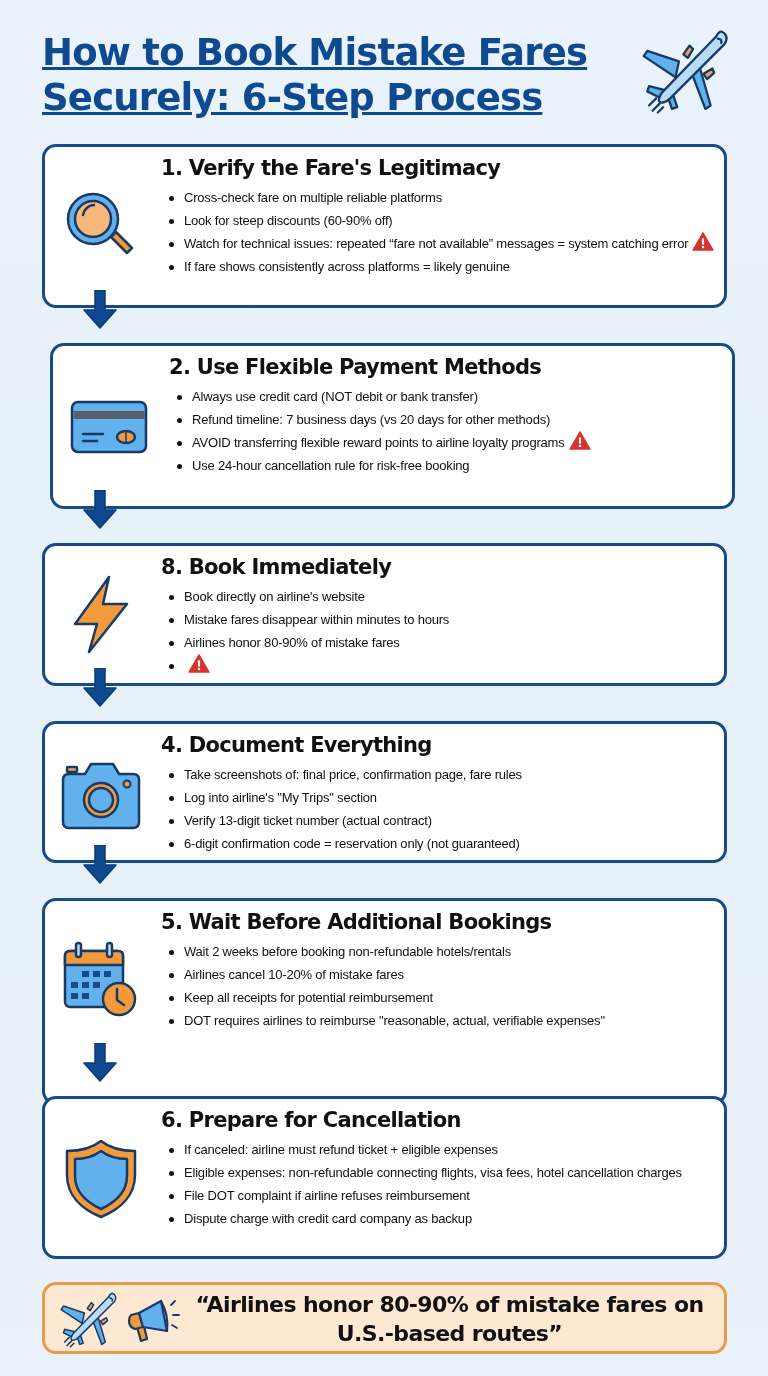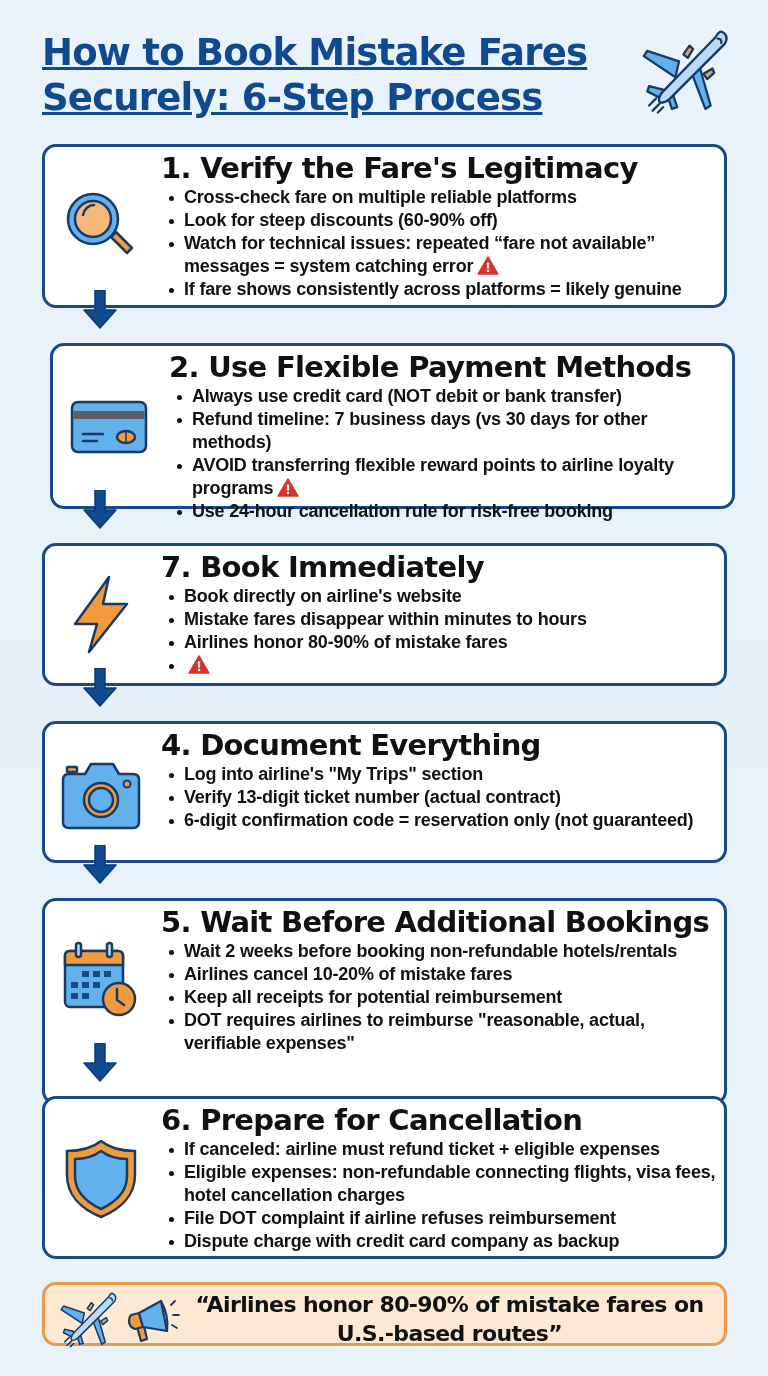--- a/index.html
+++ b/index.html
@@ -21,41 +21,40 @@
   .card {
     position: absolute; left: 42px; width: 685px;
     background: #ffffff;
     border: 3px solid #174a86;
     border-radius: 14px;
   }
   .card .icon { position: absolute; left: 16px; width: 80px; height: 80px; }
   .card h2 {
     position: absolute; left: 116px; top: 6px;
     font-family: "DejaVu Sans", sans-serif;
-    font-weight: bold; font-size: 29px; line-height: 30px;
+    font-weight: bold; font-size: 21px; line-height: 30px;
     letter-spacing: -0.7px; color: #111;
   }
   .card ul {
     position: absolute; left: 123px; top: 39px; right: 4px;
     list-style: none;
   }
   .card li {
     position: relative; padding-left: 16px;
-    font-size: 18px; line-height: 23px; color: #111;
+    font-size: 13px; line-height: 23px; color: #111;
     letter-spacing: -0.2px;
-    font-weight: bold;
   }
   .card li::before {
     content: ""; position: absolute; left: 1px; top: 10px;
     width: 5px; height: 5px; border-radius: 50%; background: #111;
   }
   .warn { display: inline-block; width: 22px; height: 19px; vertical-align: -3px; margin-left: 4px; }
   .arrow { position: absolute; left: 80px; width: 40px; height: 40px; }
   .callout {
-    position: absolute; left: 42px; top: 1282px; width: 685px; height: 64px;
+    position: absolute; left: 42px; top: 1282px; width: 685px; height: 72px;
     background: #fde9d3;
     border: 3px solid #e99a4a;
     border-radius: 14px;
   }
   .callout .quote {
     position: absolute; left: 140px; right: 10px; top: 5px;
     font-family: "DejaVu Sans", sans-serif; font-weight: bold;
     font-size: 22px; line-height: 29px; text-align: center;
     letter-spacing: -0.6px; color: #111;
   }
@@ -123,37 +122,37 @@
       <rect x="3" y="16" width="74" height="50" rx="6" fill="#62b0ec"></rect>
       <rect x="4.5" y="25" width="71" height="8" fill="#5a5f6a" stroke="none"></rect>
       <path d="M14 48 L34 48 M14 55 L28 55" fill="none"></path>
       <ellipse cx="57" cy="51" rx="9" ry="6" fill="#f39a3c"></ellipse>
       <path d="M57 45.5 L57 56.5" stroke-width="1.5"></path>
     </g>
   </svg>
   <h2>2. Use Flexible Payment Methods</h2>
   <ul>
     <li><span>Always use credit card (NOT debit or bank transfer)</span></li>
-    <li><span>Refund timeline: 7 business days (vs 30 days for other methods)</span></li>
+    <li><span>Refund timeline: 7 business days (vs 20 days for other methods)</span></li>
     <li><span>AVOID transferring flexible reward points to airline loyalty programs</span><svg class="warn">
           <use href="#warn-sym"></use>
         </svg></li>
     <li><span>Use 24-hour cancellation rule for risk-free booking</span></li>
   </ul>
 </div>
 
 <svg class="arrow" style="top:490px;" viewBox="0 0 40 40">
   <path d="M15 0 L25 0 L25 20 L36 20 L20 38 L4 20 L15 20 Z" fill="#0f4a91" stroke="#0b3a74" stroke-width="1.5" stroke-linejoin="round"></path>
 </svg>
 
 <div class="card" style="top:543px;height:143px;">
   <svg class="icon" style="top:28px;" viewBox="0 0 80 80">
     <path d="M48 3 L14 50 L36 50 L28 78 L66 30 L42 30 Z" fill="#f39a3c" stroke="#183a66" stroke-width="2.5" stroke-linejoin="round"></path>
   </svg>
-  <h2>7. Book Immediately</h2>
+  <h2>8. Book Immediately</h2>
   <ul>
     <li><span>Book directly on airline's website</span></li>
     <li><span>Mistake fares disappear within minutes to hours</span></li>
     <li><span>Airlines honor 80-90% of mistake fares</span></li>
     <li><svg class="warn">
           <use href="#warn-sym"></use>
         </svg></li>
   </ul>
 </div>
 
@@ -166,20 +165,21 @@
     <g stroke="#183a66" stroke-width="2.5" stroke-linejoin="round">
       <rect x="6" y="11" width="10" height="5" rx="1" fill="#e8a45c"></rect>
       <path d="M8 18 L24 18 L30 8 L52 8 L58 18 L72 18 Q78 18 78 24 L78 66 Q78 72 72 72 L8 72 Q2 72 2 66 L2 24 Q2 18 8 18 Z" fill="#62b0ec"></path>
       <circle cx="40" cy="44" r="17" fill="#f39a3c"></circle>
       <circle cx="40" cy="44" r="12" fill="#62b0ec"></circle>
       <circle cx="66" cy="28" r="3.5" fill="#f39a3c" stroke-width="2"></circle>
     </g>
   </svg>
   <h2>4. Document Everything</h2>
   <ul>
+    <li><span>Take screenshots of: final price, confirmation page, fare rules</span></li>
     <li><span>Log into airline's "My Trips" section</span></li>
     <li><span>Verify 13-digit ticket number (actual contract)</span></li>
     <li><span>6-digit confirmation code = reservation only (not guaranteed)</span></li>
   </ul>
 </div>
 
 <svg class="arrow" style="top:845px;" viewBox="0 0 40 40">
   <path d="M15 0 L25 0 L25 20 L36 20 L20 38 L4 20 L15 20 Z" fill="#0f4a91" stroke="#0b3a74" stroke-width="1.5" stroke-linejoin="round"></path>
 </svg>
 

